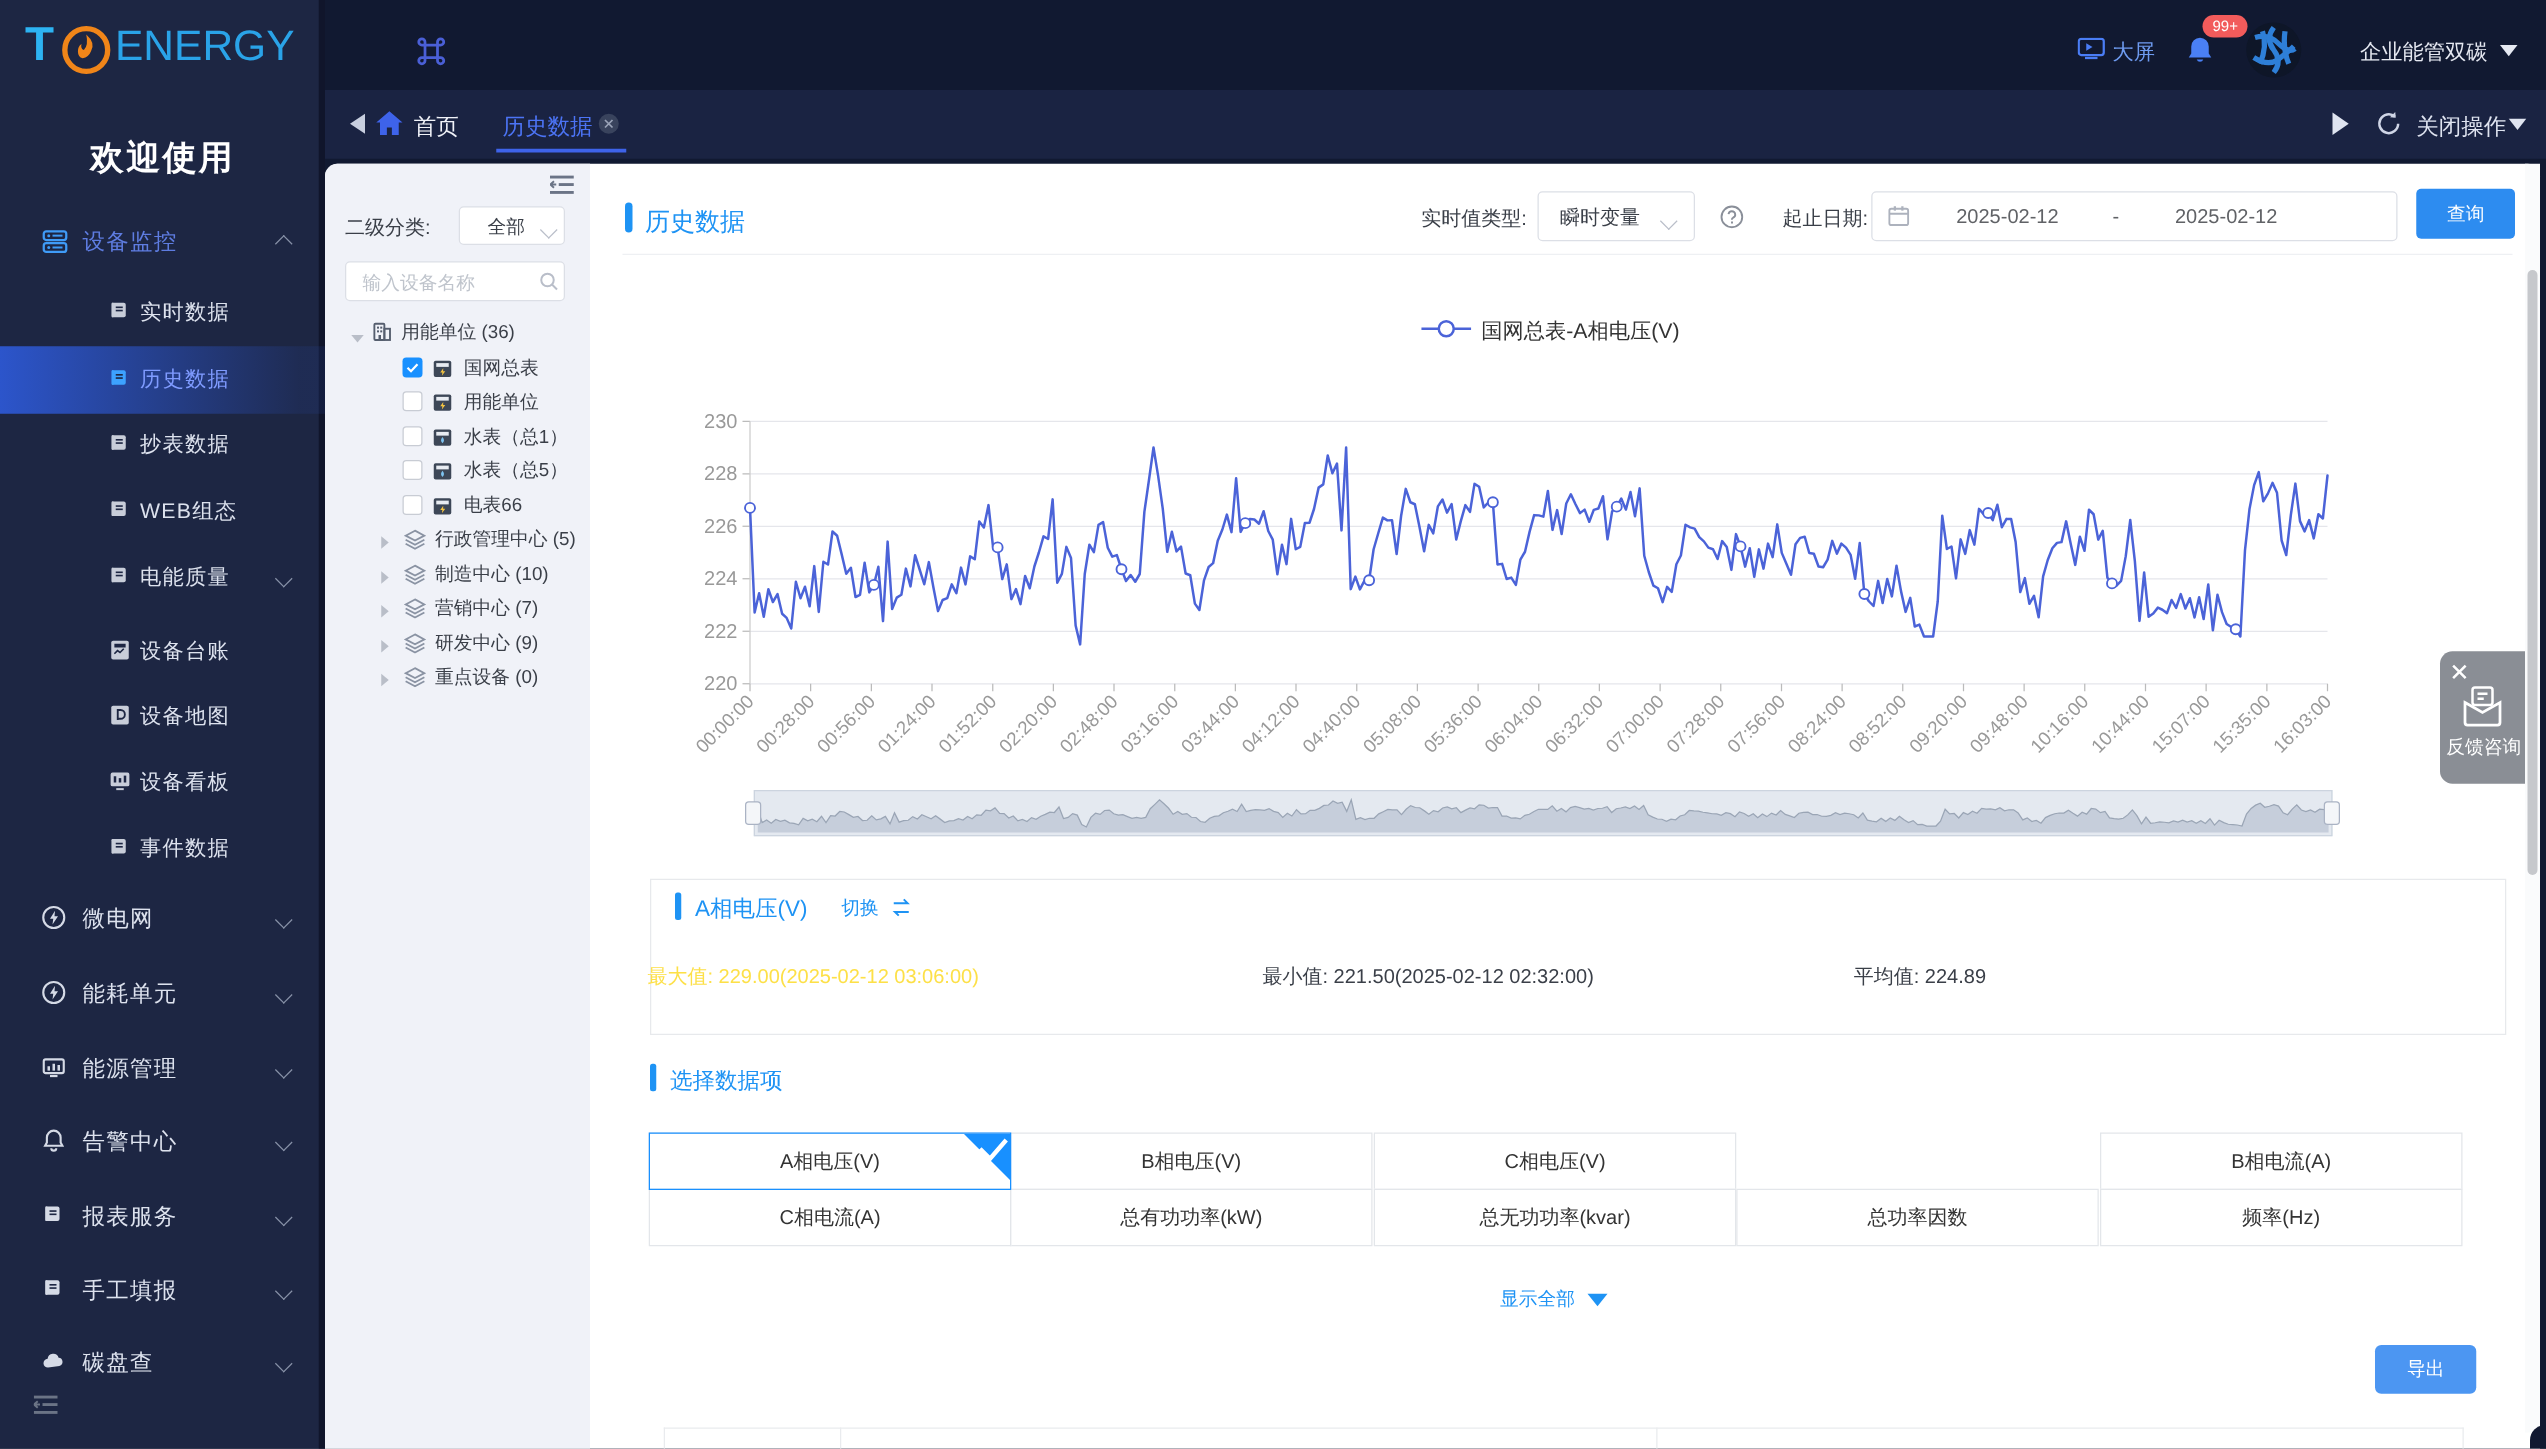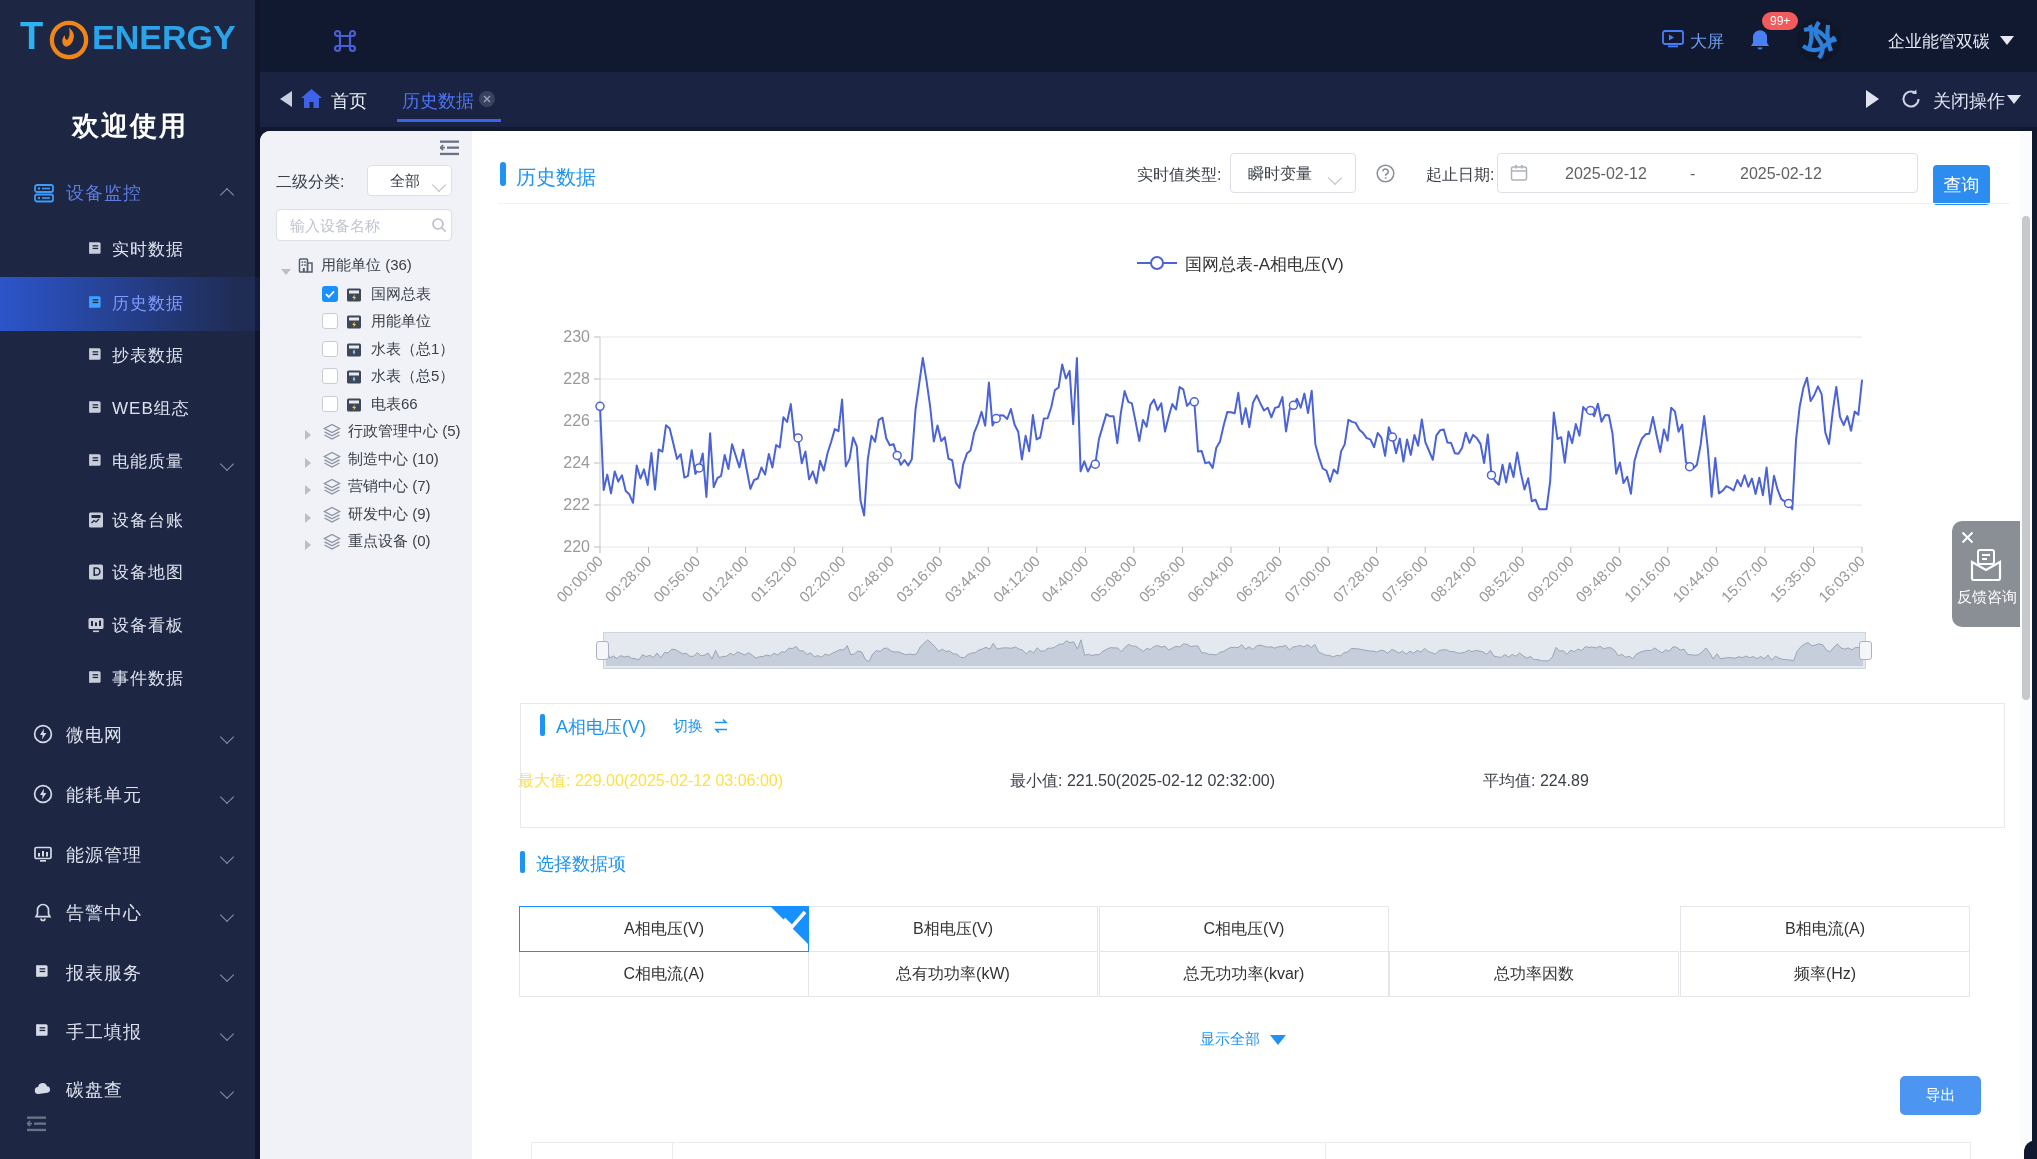--- a/index.html
+++ b/index.html
@@ -60,21 +60,21 @@
 <div class="abs" style="left:260px;top:131px;width:1772px;height:1028px;background:#fff;border-radius:10px 10px 0 0"></div>
 <div class="abs" style="left:260px;top:131px;width:212px;height:1028px;background:#f0f2f8;border-radius:10px 0 0 0"></div>
 
 <div class="abs" style="left:0;top:0;width:260px;height:1159px;background:#1d2643"></div>
 <div class="abs" style="left:255px;top:0;width:5px;height:1159px;background:#10152b"></div>
 <div class="abs" style="left:20px;top:15px;font-size:38px;font-weight:bold;color:#2db3f2">T</div>
 <svg class="abs" style="left:49px;top:20px" width="40" height="40" viewBox="0 0 42 42">
       <circle cx="21" cy="21" r="18" fill="none" stroke="#f08519" stroke-width="4.5"></circle>
       <path d="M21 8 q8 7 4 14 q-2 5 -7 6 q-4 -1 -4 -6 q0 -4 3 -6 q-1 4 2 5 q4 -4 2 -13 z" fill="#f08519"></path>
     </svg>
-<div class="abs" style="left:92px;top:18px;font-size:34px;font-weight:bold;color:#2aa3e8">ENERGY</div>
+<div class="abs" style="left:92px;top:18px;font-size:34px;font-weight:normal;color:#2aa3e8">ENERGY</div>
 <div class="abs" style="left:0;top:108px;width:260px;text-align:center;font-size:27px;font-weight:bold;color:#fff;letter-spacing:2px">欢迎使用</div>
 <div style="position:absolute;left:33px;top:182px;width:22px;height:22px"><svg width="22" height="22" viewBox="0 0 22 22" style="">
         <rect x="2" y="3" width="18" height="7" rx="2" fill="none" stroke="#3f9bf7" stroke-width="1.8"></rect>
         <rect x="2" y="12.5" width="18" height="7" rx="2" fill="none" stroke="#3f9bf7" stroke-width="1.8"></rect>
         <circle cx="6" cy="6.5" r="1.2" fill="#3f9bf7"></circle>
         <circle cx="6" cy="16" r="1.2" fill="#3f9bf7"></circle>
         <rect x="9" y="5.7" width="8" height="1.6" fill="#3f9bf7"></rect>
         <rect x="9" y="15.2" width="8" height="1.6" fill="#3f9bf7"></rect>
       </svg></div>
     <div style="position:absolute;left:66px;top:181px;font-size:18px;color:#5e7ce0;letter-spacing:1px">设备监控</div>
@@ -314,21 +314,21 @@
 <div class="abs" style="left:1497px;top:153px;width:421px;height:40px;background:#fff;border:1px solid #dcdfe6;border-radius:4px;box-sizing:border-box"></div>
 <div class="abs" style="left:1510px;top:164px"><svg width="18" height="18" viewBox="0 0 18 18" style="">
         <rect x="1.5" y="3" width="15" height="13" rx="1.5" fill="none" stroke="#adb2bd" stroke-width="1.5"></rect>
         <path d="M1.5 7 h15" stroke="#adb2bd" stroke-width="1.5"></path>
         <rect x="5" y="1" width="1.8" height="3.5" fill="#adb2bd"></rect>
         <rect x="11" y="1" width="1.8" height="3.5" fill="#adb2bd"></rect>
       </svg></div>
 <div class="abs" style="left:1565px;top:165px;font-size:16px;color:#606266">2025-02-12</div>
 <div class="abs" style="left:1690px;top:165px;font-size:16px;color:#606266">-</div>
 <div class="abs" style="left:1740px;top:165px;font-size:16px;color:#606266">2025-02-12</div>
-<div class="abs" style="left:1933px;top:165px;width:57px;height:40px;background:#2d8cf0;border-radius:4px;display:flex;align-items:center;justify-content:center;font-size:18px;color:#fff">查询</div>
+<div class="abs" style="left:1933px;top:151px;width:79px;height:40px;background:#2d8cf0;border-radius:4px;display:flex;align-items:center;justify-content:center;font-size:15px;color:#fff">查询</div>
 <div class="abs" style="left:498px;top:203px;width:1512px;height:1px;background:#eef0f3"></div>
 
 <svg class="abs" style="left:1137px;top:255px" width="40" height="16">
       <line x1="0" y1="8" x2="40" y2="8" stroke="#4b63d8" stroke-width="2"></line>
       <circle cx="20" cy="8" r="6" fill="#fff" stroke="#4b63d8" stroke-width="2"></circle>
     </svg>
 <div class="abs" style="left:1185px;top:253px;font-size:17px;color:#333">国网总表-A相电压(V)</div>
 
 <svg class="abs" style="left:520px;top:290px" width="1420" height="350">
 <line x1="80" y1="47" x2="1342" y2="47" stroke="#e5e6eb" stroke-width="1"></line>

